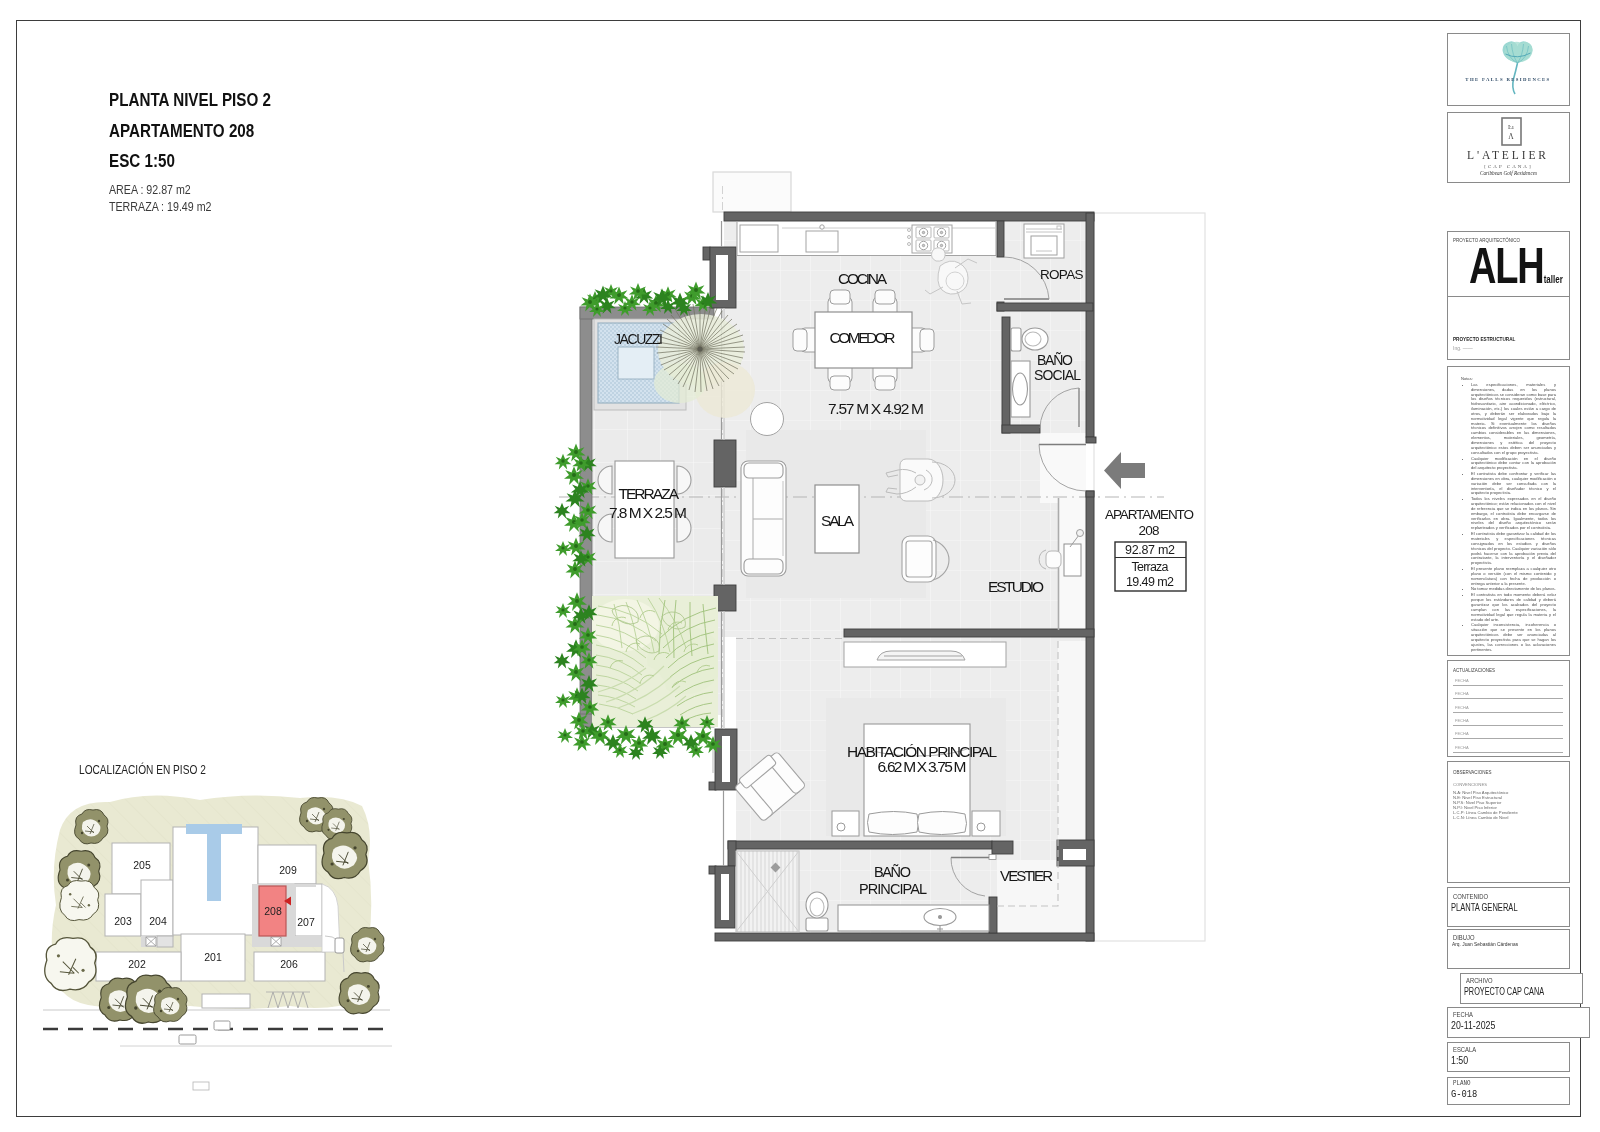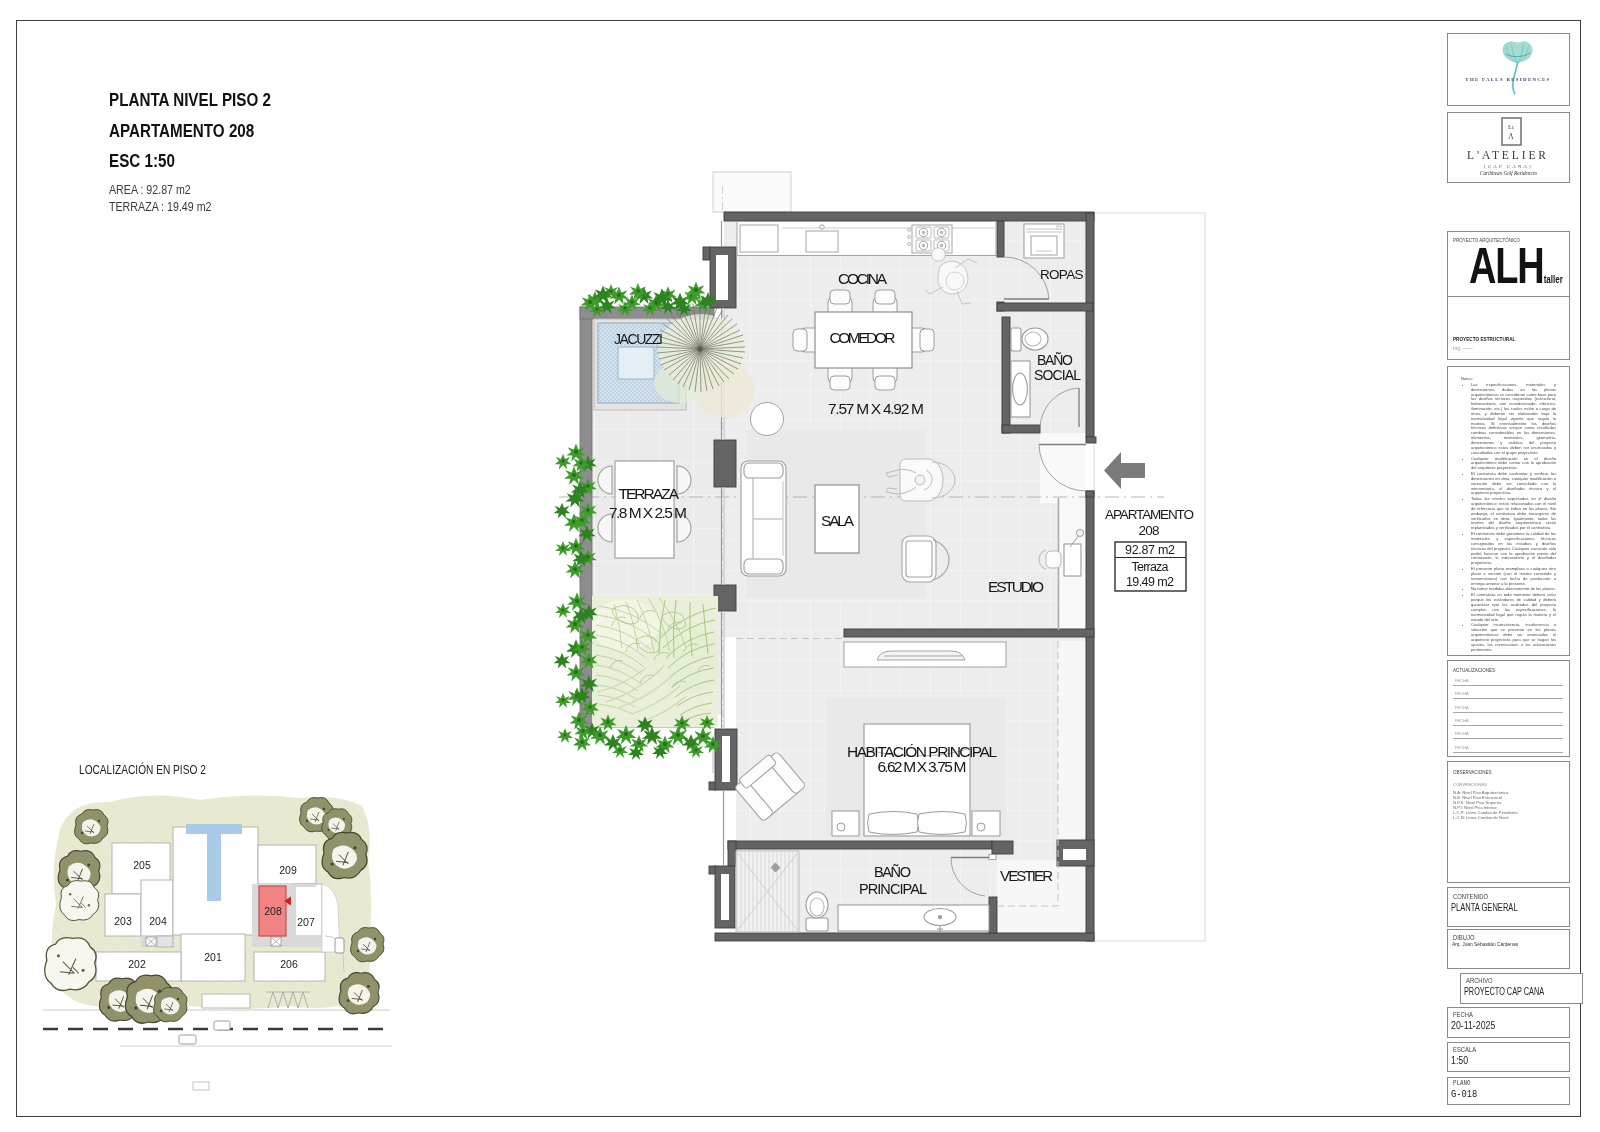--- a/index.html
+++ b/index.html
@@ -714,21 +714,21 @@
 <div class="box" style="left:1447px;top:929px;height:38px;">
   <div class="abs lbl" style="left:5px;top:4px;font-size:6.5px;">DIBUJO</div>
   <div class="abs" style="left:4px;top:11px;font-size:5.4px;color:#333;white-space:nowrap;transform:scaleX(0.9);transform-origin:left top;">Arq. Juan Sebastián Cárdenas</div>
 </div>
 
 <div class="box" style="left:1447px;top:973px;height:29px;margin-left:13px;">
   <div class="abs lbl" style="left:5px;top:3px;font-size:6.5px;">ARCHIVO</div>
   <div class="abs" style="left:3px;top:12px;font-size:10px;color:#222;white-space:nowrap;transform:scaleX(0.73);transform-origin:left top;">PROYECTO CAP CANA</div>
 </div>
 
-<div class="box" style="left:1447px;top:1007px;height:29px;">
+<div class="box" style="left:1447px;top:1007px;height:29px;padding-left:20px;">
   <div class="abs lbl" style="left:5px;top:3px;font-size:6.5px;">FECHA</div>
   <div class="abs" style="left:3px;top:11px;font-size:11px;color:#222;transform:scaleX(0.8);transform-origin:left top;">20-11-2025</div>
 </div>
 
 <div class="box" style="left:1447px;top:1042px;height:28px;">
   <div class="abs lbl" style="left:5px;top:3px;font-size:6.5px;">ESCALA</div>
   <div class="abs" style="left:3px;top:11px;font-size:11px;color:#222;transform:scaleX(0.8);transform-origin:left top;">1:50</div>
 </div>
 
 <div class="box" style="left:1447px;top:1077px;height:26px;font-family:Liberation Mono, monospace;">

